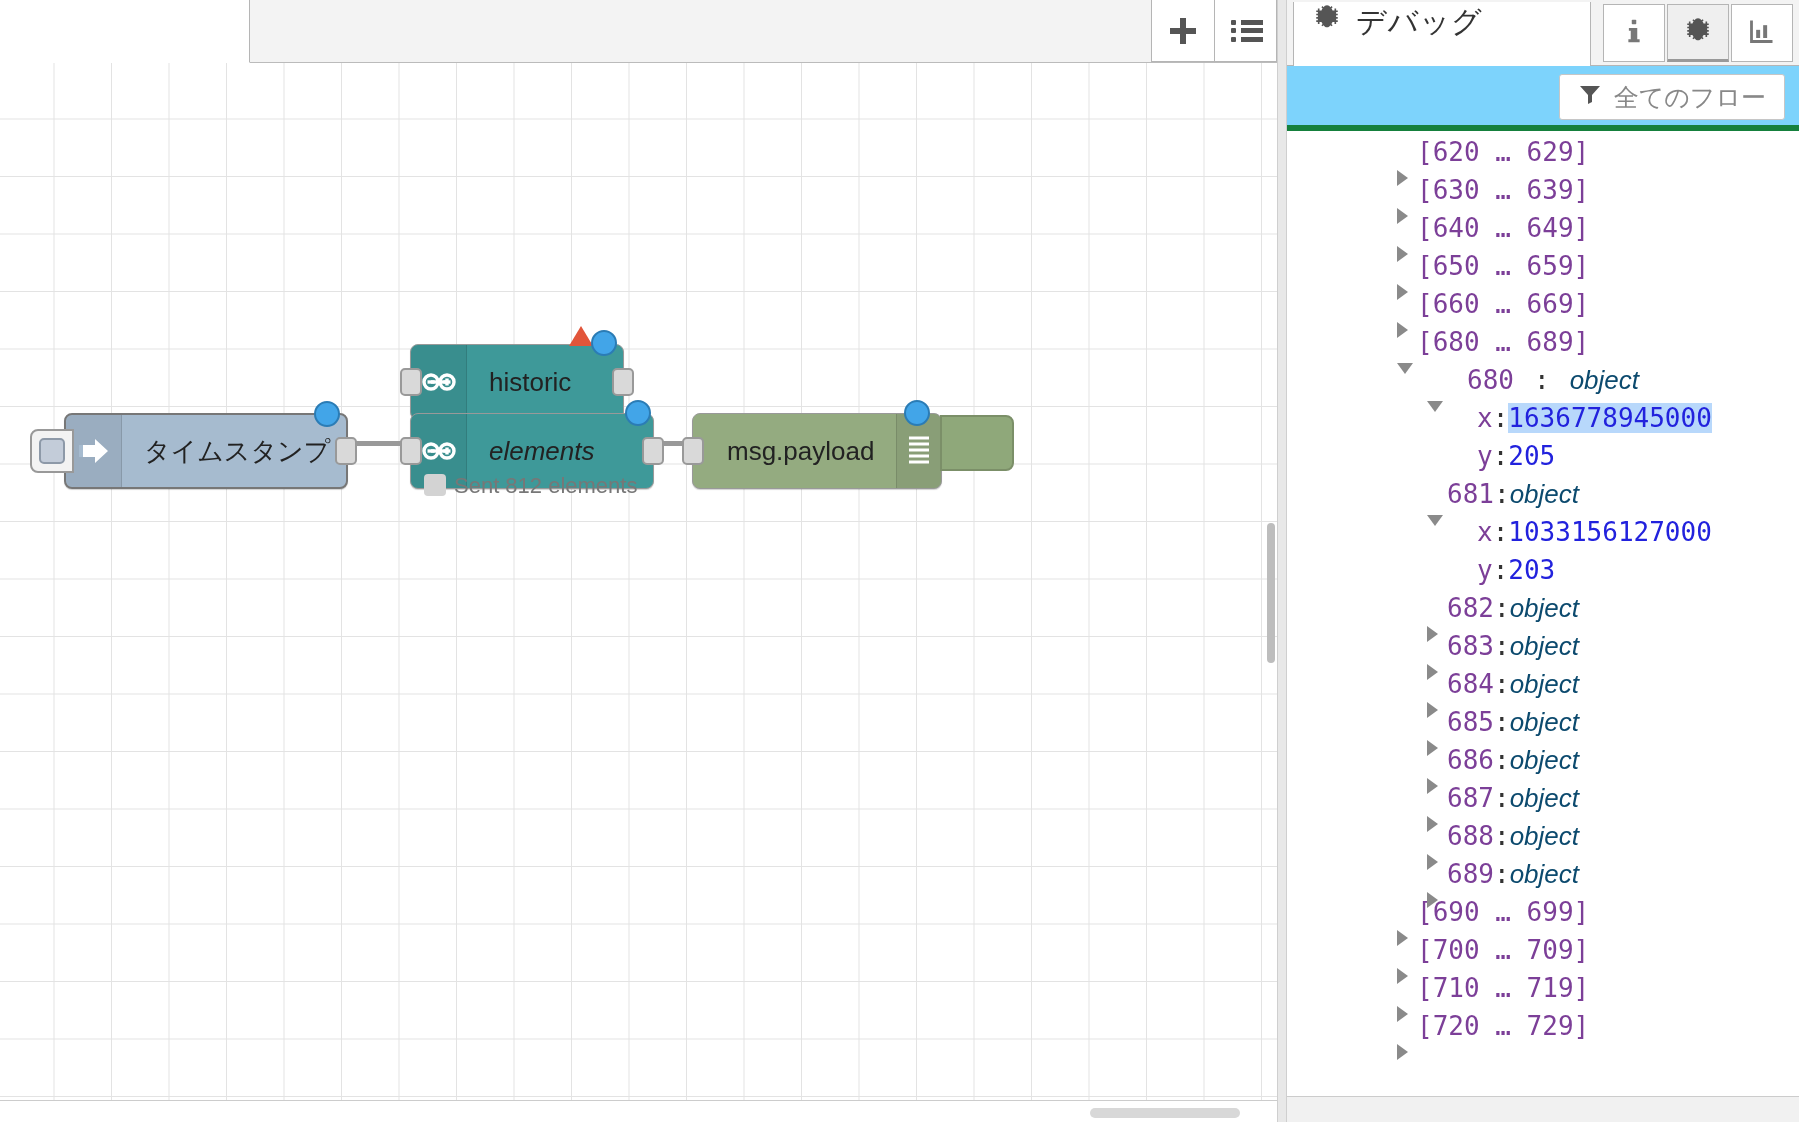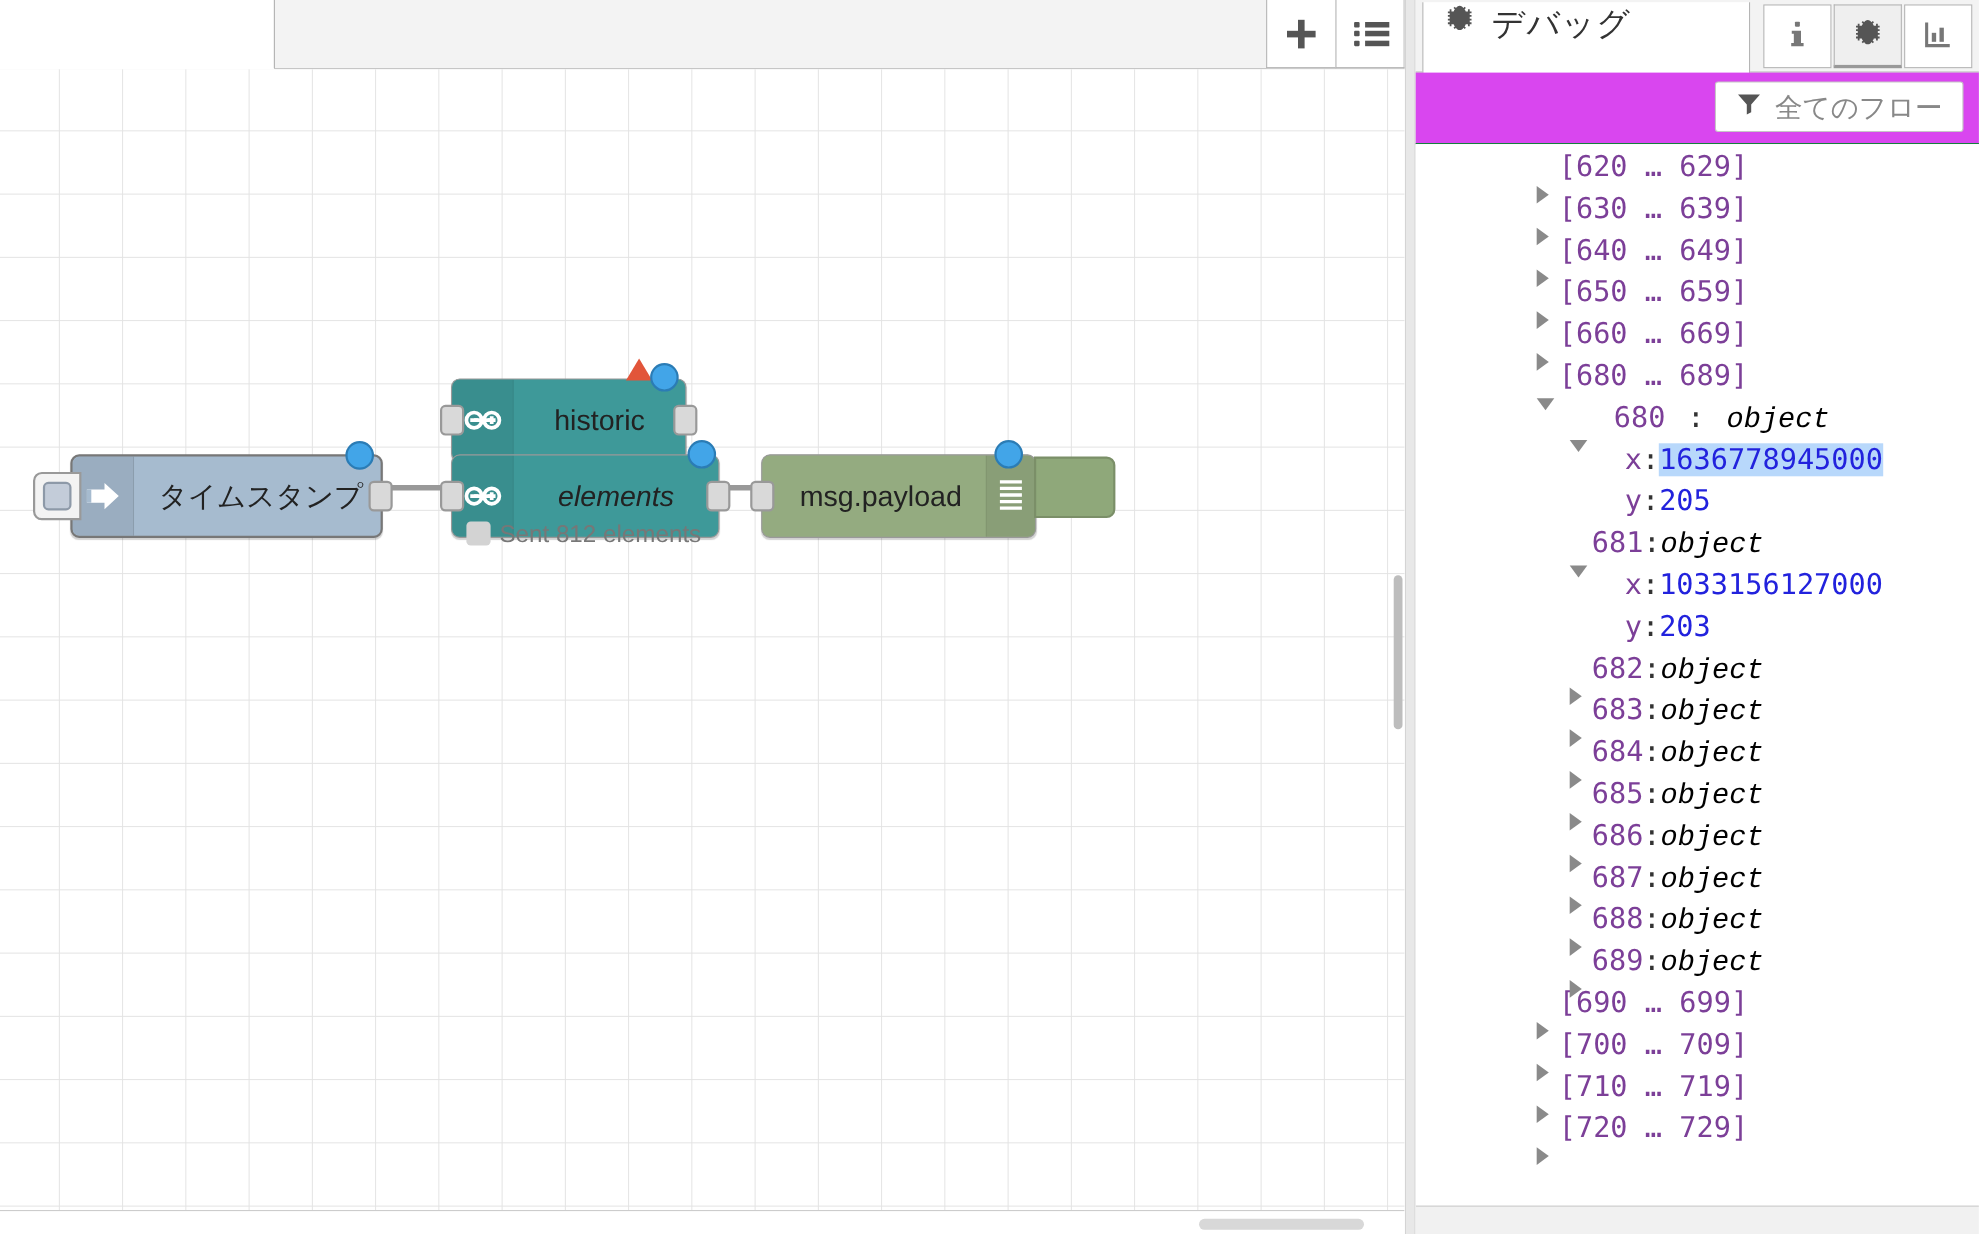--- a/index.html
+++ b/index.html
@@ -100,21 +100,20 @@
 
   
   .node {
     position: absolute;
     height: 76px;
     border-radius: 8px;
     border: 1px solid #999;
     display: flex;
     align-items: center;
     box-shadow: 0 1px 1px rgba(0,0,0,.18);
-    text-align: center;
   }
   .node.selected { border: 2px solid #777; }
   .node .ico {
     width: 56px; height: 100%;
     display: flex; align-items: center; justify-content: center;
     border-right: 1px solid rgba(0,0,0,.12);
     border-radius: 7px 0 0 7px;
     background: rgba(0,0,0,.07);
     flex: none;
   }
@@ -236,22 +235,22 @@
     cursor: pointer;
   }
   .sb-iconbtn.on { background: #efefef; border-bottom: 3px solid #999; }
   #sb-btn-info  { left: 316px; }
   #sb-btn-debug { left: 380px; }
   #sb-btn-chart { left: 444px; }
 
   #sb-filterbar {
     position: relative;
     height: 65px;
-    background: #d946ef;
-    border-bottom: 1px solid #15803d;
+    background: #7dd3fc;
+    border-bottom: 6px solid #15803d;
     flex: none;
   }
   #filter-btn {
     position: absolute;
     right: 14px; top: 8px;
     height: 46px;
     padding: 0 18px;
     background: #fff;
     border: 1px solid #c6c6c6;
     border-radius: 3px;
@@ -294,21 +293,21 @@
   }
   .arrow-d {
     border-left: 8px solid transparent;
     border-right: 8px solid transparent;
     border-top: 11px solid #8a8a8a;
     top: 12px;
   }
   .tkey-range { color: #7c3f98; }
   .tkey-idx { color: #7c3f98; }
   .tcolon { color: #333; }
-  .tval-obj { color: #000000; font-style: italic; font-family: Liberation Mono, monospace; }
+  .tval-obj { color: #0c4a6e; font-style: italic; font-family: Liberation Sans, sans-serif; }
   .tkey-prop { color: #7c3f98; }
   .tval-num { color: #2222dd; }
   .tval-num.sel { background: #b8d8fb; }
   .sb-bottombar {
     position: absolute;
     left: 0; right: 0; bottom: 0;
     height: 26px;
     background: #f1f1f1;
     border-top: 1px solid #ccc;
   }

